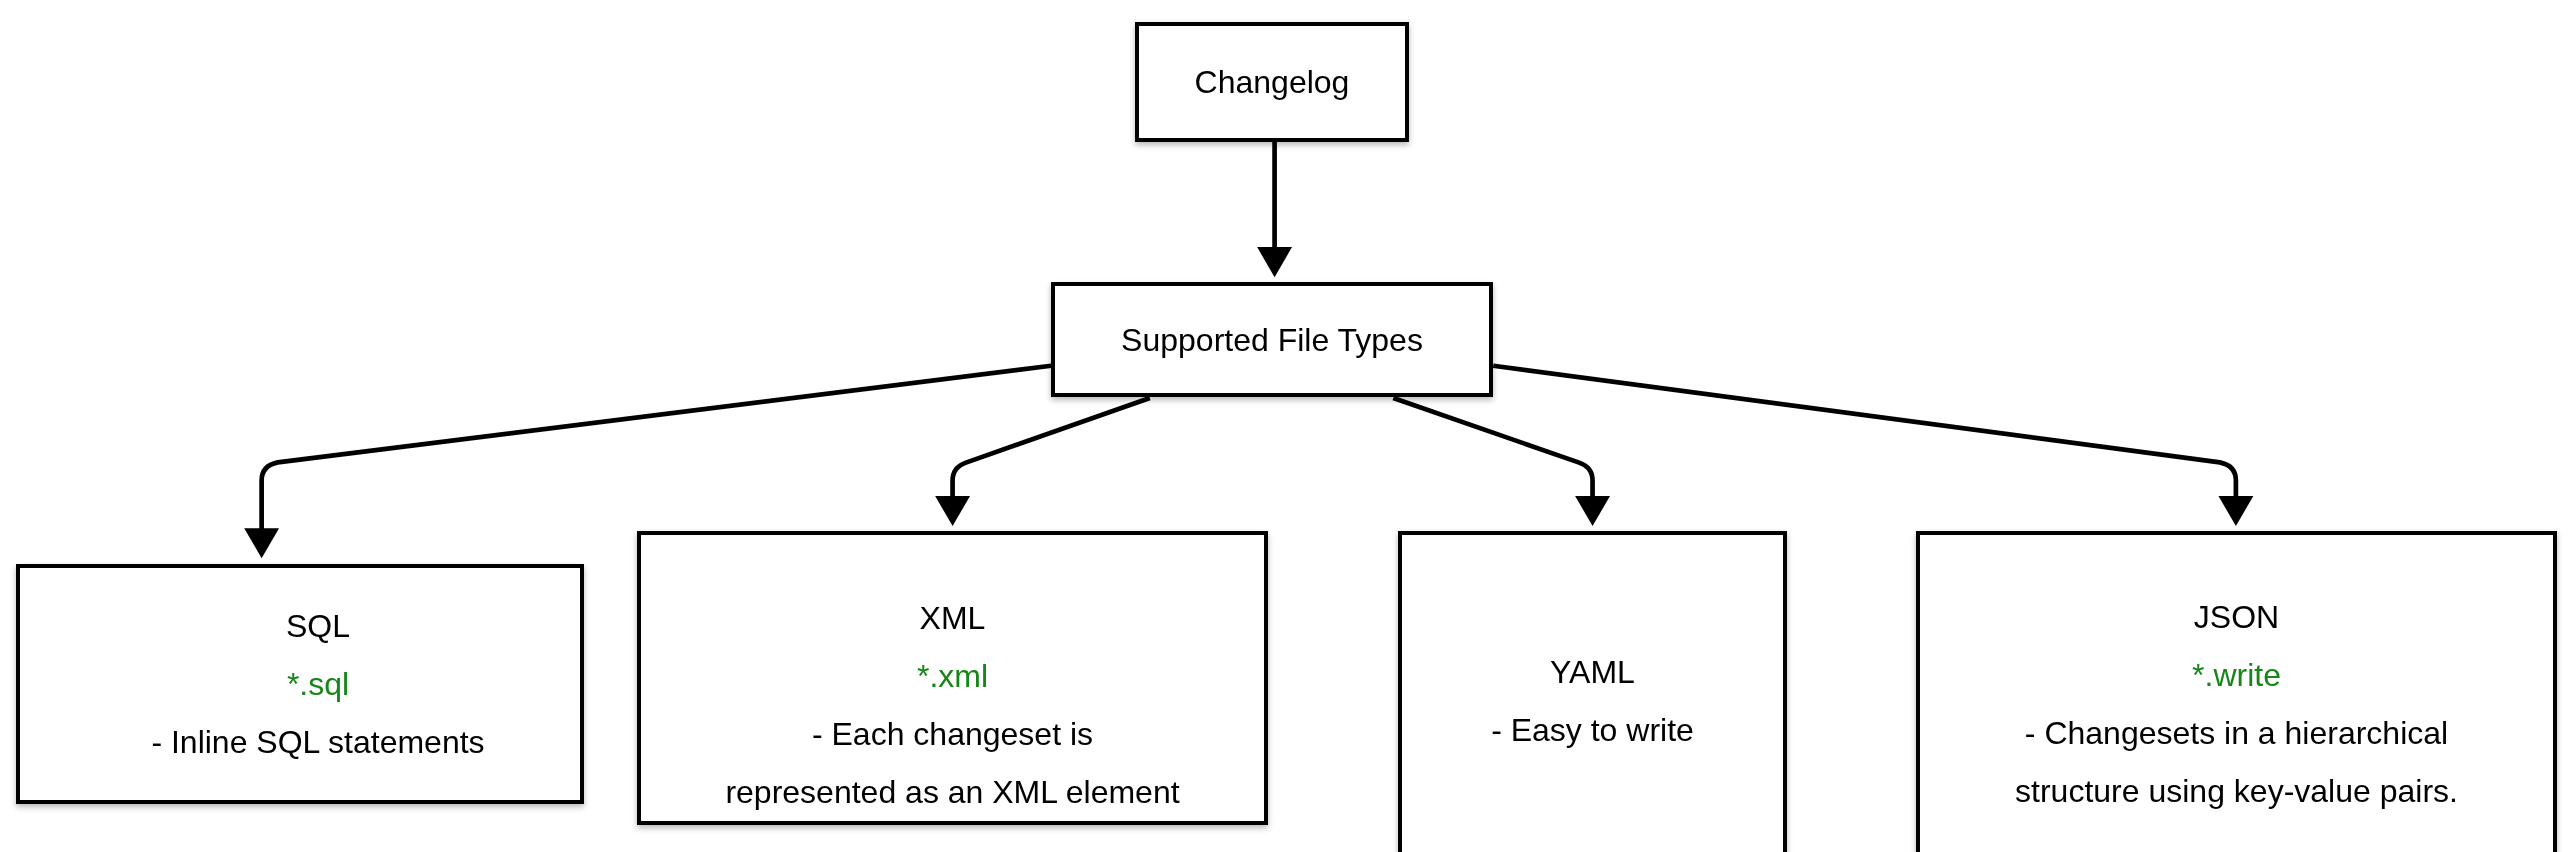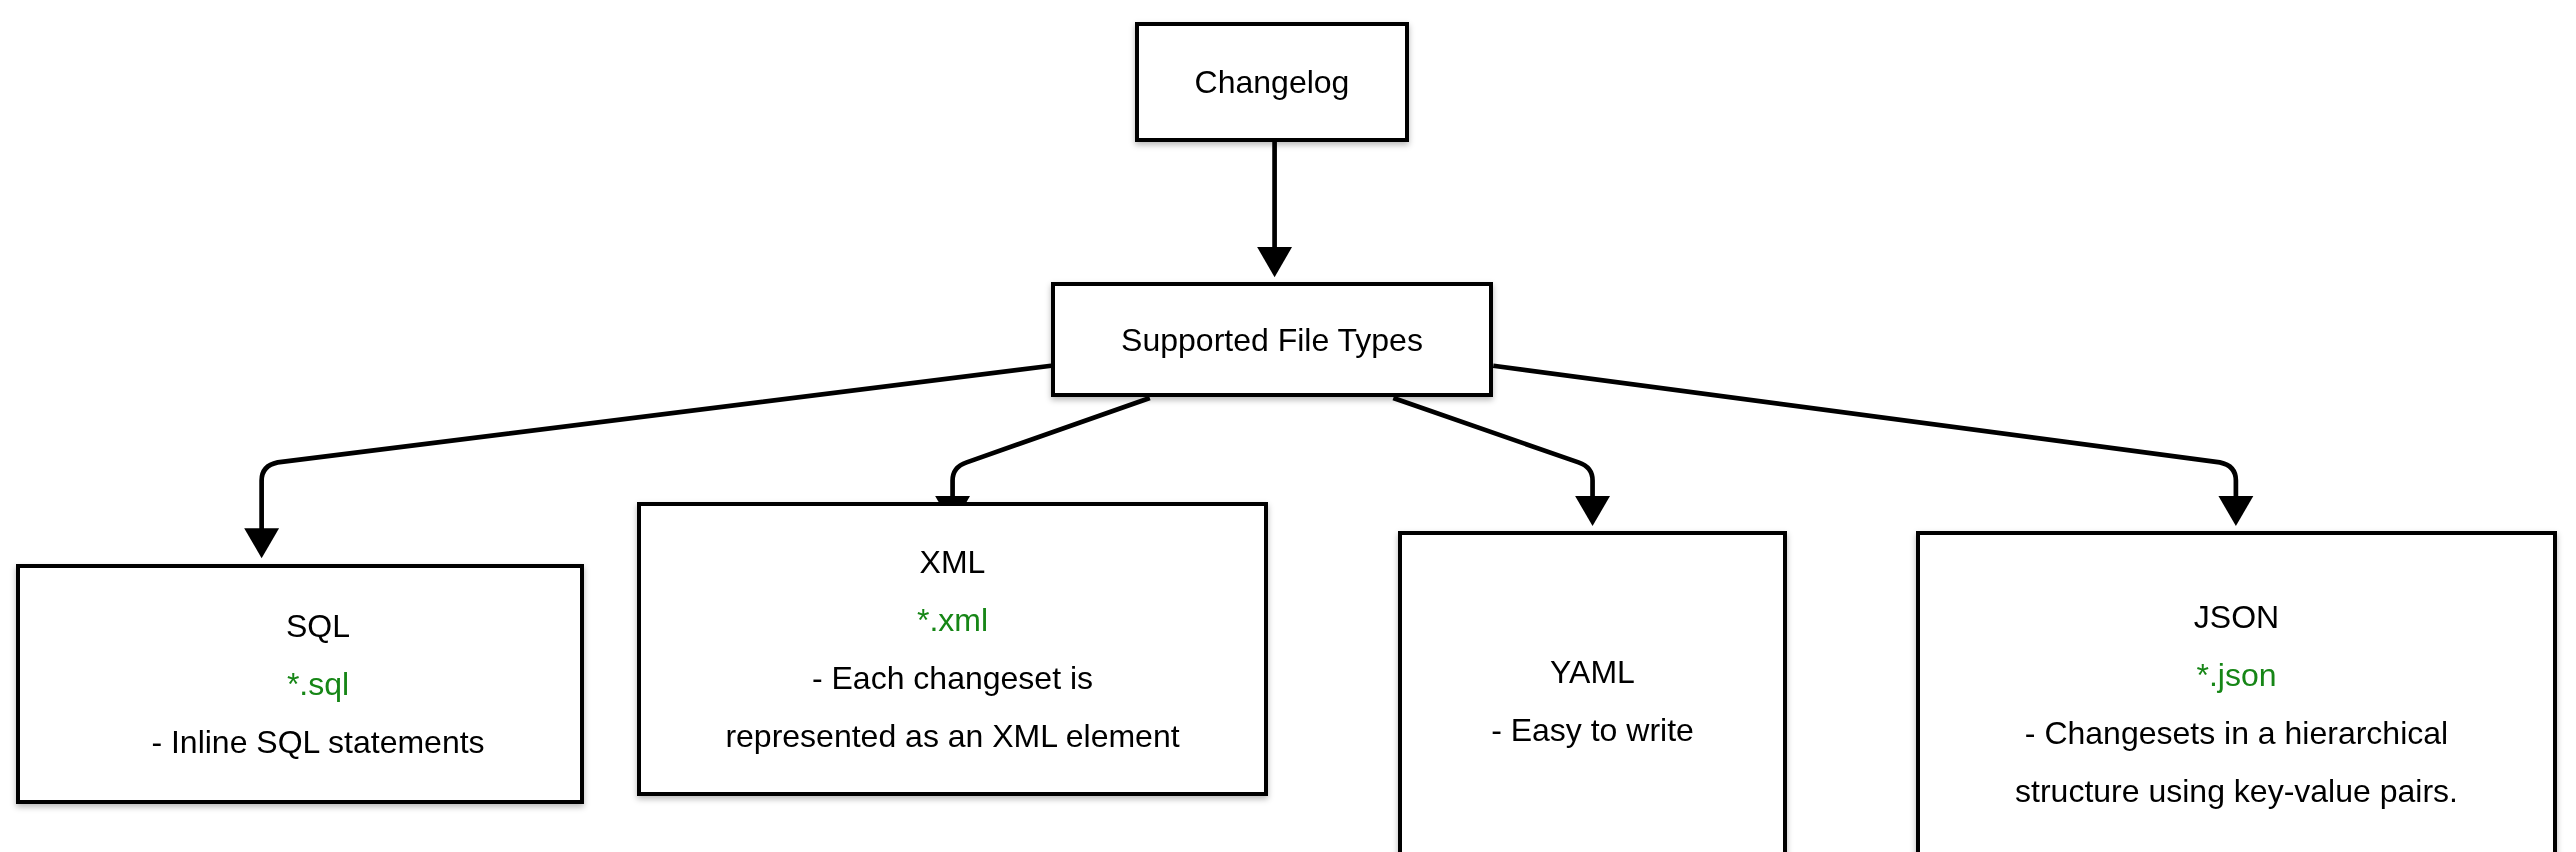--- a/index.html
+++ b/index.html
@@ -91,33 +91,33 @@
   <div class="node" style="left:1051px; top:282px; width:442px; height:115px;">
     <div class="line">Supported File Types</div>
   </div>
 
   <div class="node" style="left:16px; top:564px; width:568px; height:240px;padding-left:36px;">
     <div class="line title">SQL</div>
     <div class="line ext">*.sql</div>
     <div class="line">- Inline SQL statements</div>
   </div>
 
-  <div class="node" style="left:637px; top:502px; width:631px; height:294px;">
+  <div class="node" style="left:637px; top:531px; width:631px; height:294px;justify-content:flex-end;">
     <div class="line title">XML</div>
     <div class="line ext">*.xml</div>
     <div class="line">- Each changeset is</div>
     <div class="line">represented as an XML element</div>
   </div>
 
   <div class="node" style="left:1398px; top:531px; width:389px; height:340px;">
     <div class="line title">YAML</div>
     <div class="line">- Easy to write</div>
   </div>
 
   <div class="node" style="left:1916px; top:531px; width:641px; height:346px;">
     <div class="line title">JSON</div>
-    <div class="line ext">*.json</div>
+    <div class="line ext">*.write</div>
     <div class="line">- Changesets in a hierarchical</div>
     <div class="line">structure using key-value pairs.</div>
   </div>
 
 </div>
 
 
 </body></html>

